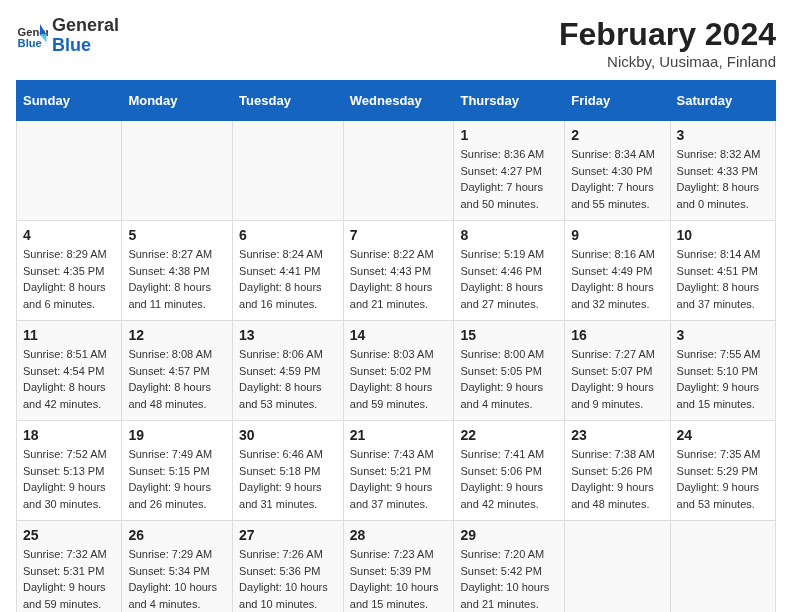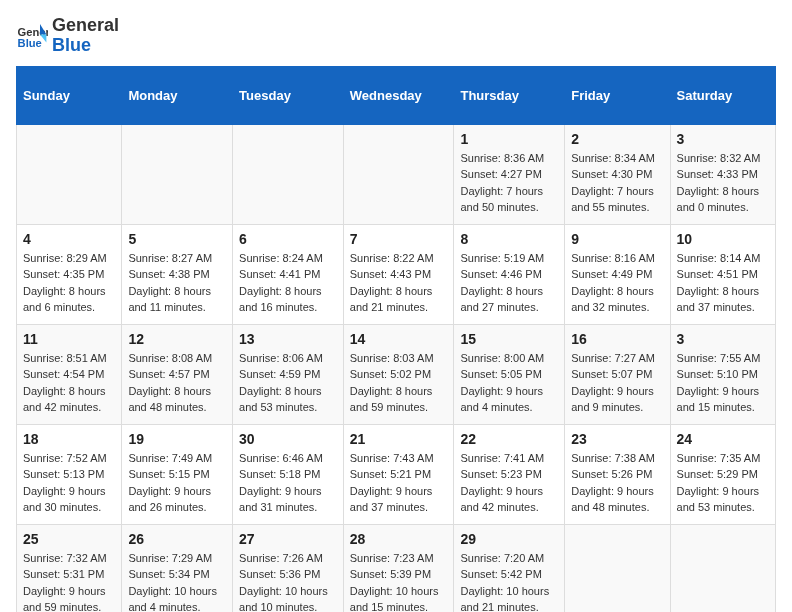--- a/index.html
+++ b/index.html
@@ -48,21 +48,21 @@
     }
     table {
       width: 100%;
       border-collapse: collapse;
     }
     thead tr {
       background: #1565c0;
       color: #fff;
     }
     thead th {
-      padding: 21px 6px;
+      padding: 12px 6px;
       font-size: 13px;
       font-weight: bold;
       text-align: left;
       border: 1px solid #1565c0;
     }
     tbody tr {
       border-bottom: 1px solid #ccc;
     }
     tbody td {
       vertical-align: top;
@@ -101,20 +101,24 @@
       <text x="2" y="34" font-size="14" font-weight="bold" fill="#1565c0">Blue</text>
       <polygon points="30,5 38,18 30,18" fill="#1565c0"></polygon>
       <polygon points="30,18 38,18 38,28" fill="#4fc3f7"></polygon>
     </svg>
     <div>
       <div class="logo-text">
         <span style="color:#333">General</span><br><span style="color:#1565c0">Blue</span>
       </div>
     </div>
   </div>
+  <div class="title-area">
+    <div class="main-title">February 2024</div>
+    <div class="subtitle">Nickby, Uusimaa, Finland</div>
+  </div>
 </div>
 
 <table>
   <thead>
     <tr>
     <th>Sunday</th>
         <th>Monday</th>
         <th>Tuesday</th>
         <th>Wednesday</th>
         <th>Thursday</th>
@@ -277,21 +281,21 @@
         <td>
           <div class="day-number">21</div>
           <div class="day-info">Sunrise: 7:43 AM</div>
           <div class="day-info">Sunset: 5:21 PM</div>
           <div class="day-info">Daylight: 9 hours</div>
           <div class="day-info">and 37 minutes.</div>
         </td>
         <td>
           <div class="day-number">22</div>
           <div class="day-info">Sunrise: 7:41 AM</div>
-          <div class="day-info">Sunset: 5:23 PM</div>
+          <div class="day-info">Sunset: 5:06 PM</div>
           <div class="day-info">Daylight: 9 hours</div>
           <div class="day-info">and 42 minutes.</div>
         </td>
         <td>
           <div class="day-number">23</div>
           <div class="day-info">Sunrise: 7:38 AM</div>
           <div class="day-info">Sunset: 5:26 PM</div>
           <div class="day-info">Daylight: 9 hours</div>
           <div class="day-info">and 48 minutes.</div>
         </td>

